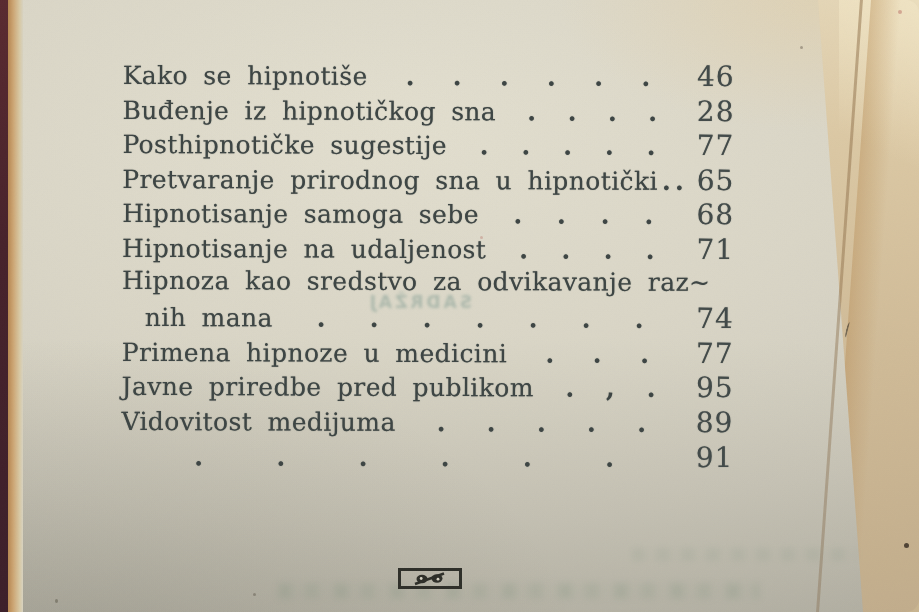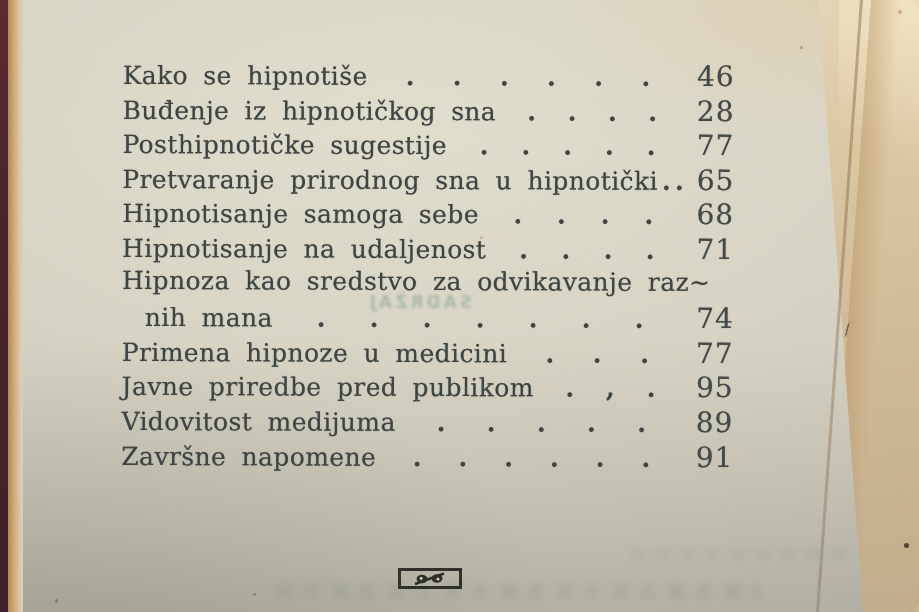--- a/index.html
+++ b/index.html
@@ -191,21 +191,20 @@
         <span class="leader">
           <span class="lg">.</span>
           <span class="lg">.</span>
           <span class="lg">.</span>
           <span class="lg">.</span>
           <span class="lg">.</span>
         </span>
         <span class="pnum">89</span>
       </div>
       <div class="toc-row">
-        <span class="title">Završne napomene</span>
         <span class="leader">
           <span class="lg">.</span>
           <span class="lg">.</span>
           <span class="lg">.</span>
           <span class="lg">.</span>
           <span class="lg">.</span>
           <span class="lg">.</span>
         </span>
         <span class="pnum">91</span>
       </div>

